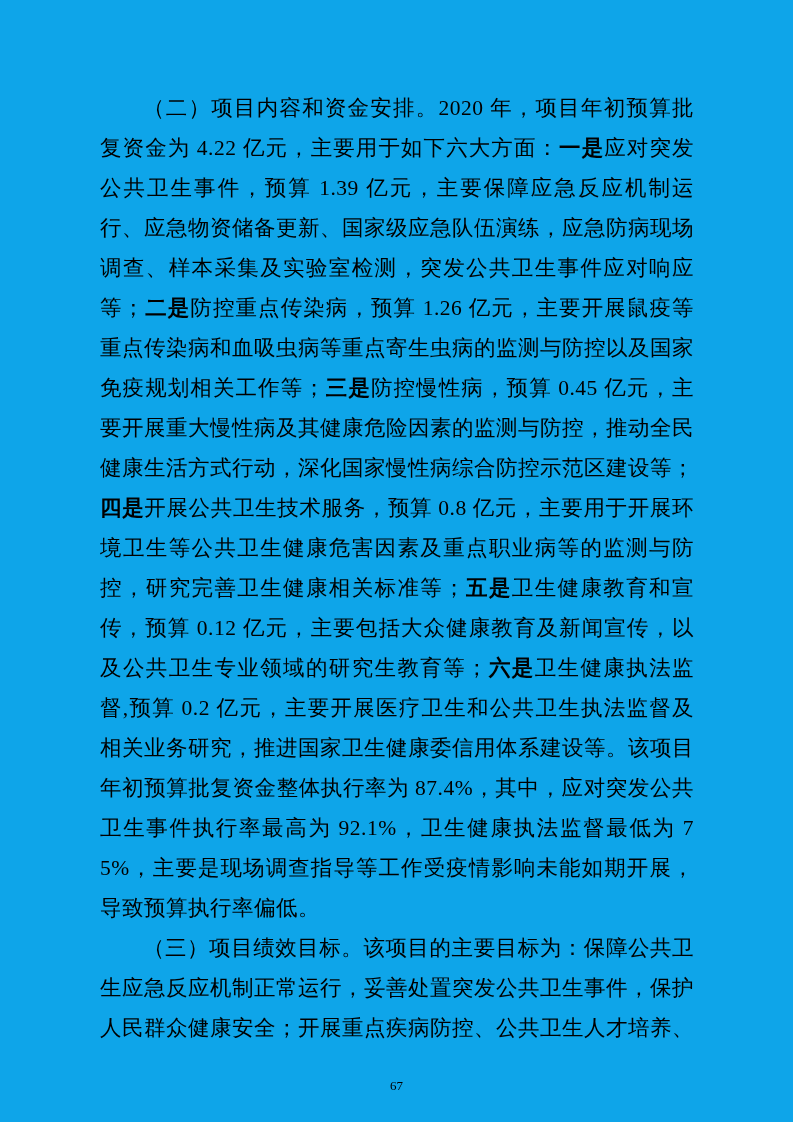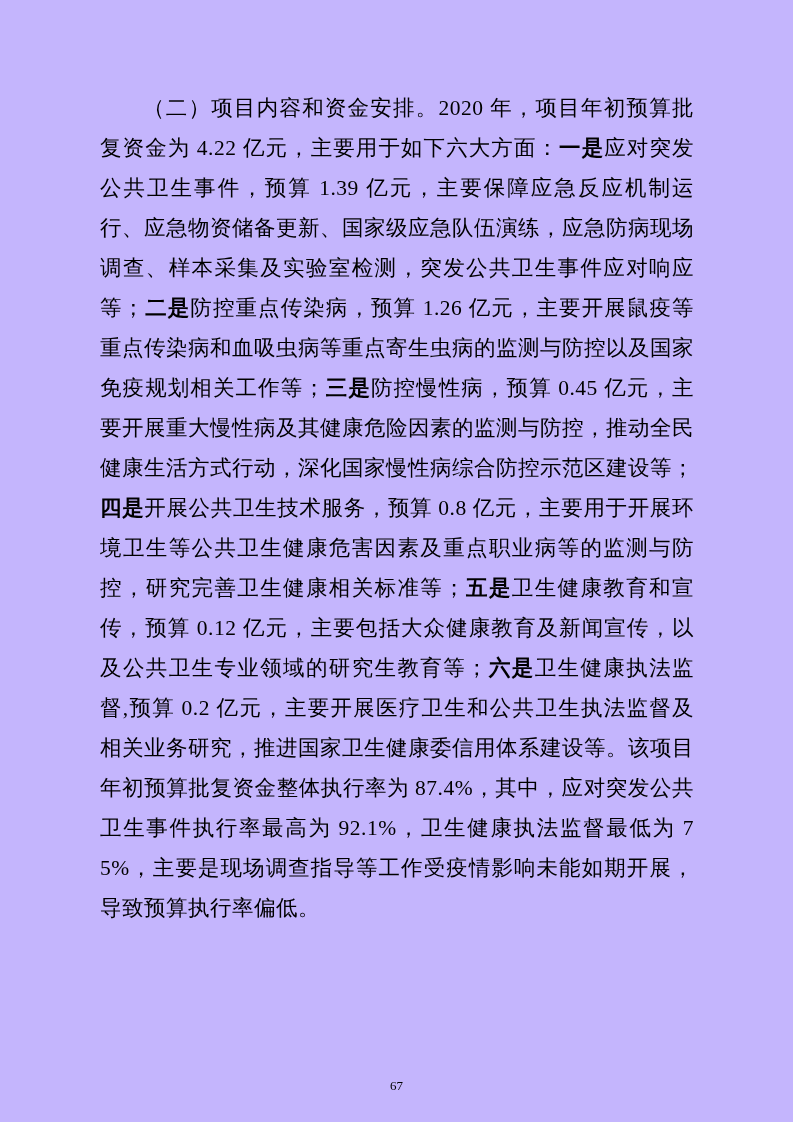--- a/index.html
+++ b/index.html
@@ -10,21 +10,21 @@
     width: 793px;
     height: 1122px;
     background: #ffffff;
     font-family: "Liberation Serif", "DejaVu Serif", serif;
     color: #000000;
   }
   .page {
     position: relative;
     width: 793px;
     height: 1122px;
-    background: #c4b5fd;
+    background: #0ea5e9;
     overflow: hidden;
   }
   .content {
     position: absolute;
     left: 100px;
     top: 88px;
     width: 594px;
   }
   .para {
     margin: 0;
@@ -53,17 +53,18 @@
     font-size: 13px;
     color: #000000;
   }
 </style>
 </head>
 <body>
 
 <div class="page">
   <div class="content">
       <p class="para"><span class="kaiti">（二）项目内容和资金安排。</span><span>2020 年，项目年初预算批复资金为 4.22 亿元，主要用于如下六大方面：</span><span class="bold">一是</span><span>应对突发公共卫生事件，预算 1.39 亿元，主要保障应急反应机制运行、应急物资储备更新、国家级应急队伍演练，应急防病现场调查、样本采集及实验室检测，突发公共卫生事件应对响应等；</span><span class="bold">二是</span><span>防控重点传染病，预算 1.26 亿元，主要开展鼠疫等重点传染病和血吸虫病等重点寄生虫病的监测与防控以及国家免疫规划相关工作等；</span><span class="bold">三是</span><span>防控慢性病，预算 0.45 亿元，主要开展重大慢性病及其健康危险因素的监测与防控，推动全民健康生活方式行动，深化国家慢性病综合防控示范区建设等；</span><span class="bold">四是</span><span>开展公共卫生技术服务，预算 0.8 亿元，主要用于开展环境卫生等公共卫生健康危害因素及重点职业病等的监测与防控，研究完善卫生健康相关标准等；</span><span class="bold">五是</span><span>卫生健康教育和宣传，预算 0.12 亿元，主要包括大众健康教育及新闻宣传，以及公共卫生专业领域的研究生教育等；</span><span class="bold">六是</span><span>卫生健康执法监督,预算 0.2 亿元，主要开展医疗卫生和公共卫生执法监督及相关业务研究，推进国家卫生健康委信用体系建设等。该项目年初预算批复资金整体执行率为 87.4%，其中，应对突发公共卫生事件执行率最高为 92.1%，卫生健康执法监督最低为 75%，主要是现场调查指导等工作受疫情影响未能如期开展，导致预算执行率偏低。</span></p>
+      <p class="para"><span class="kaiti">（三）项目绩效目标。</span><span>该项目的主要目标为：保障公共卫生应急反应机制正常运行，妥善处置突发公共卫生事件，保护人民群众健康安全；开展重点疾病防控、公共卫生人才培养、</span></p>
     </div>
   <div class="footer">
     <span class="page-number">67</span>
   </div>
 </div>
 
 </body></html>

